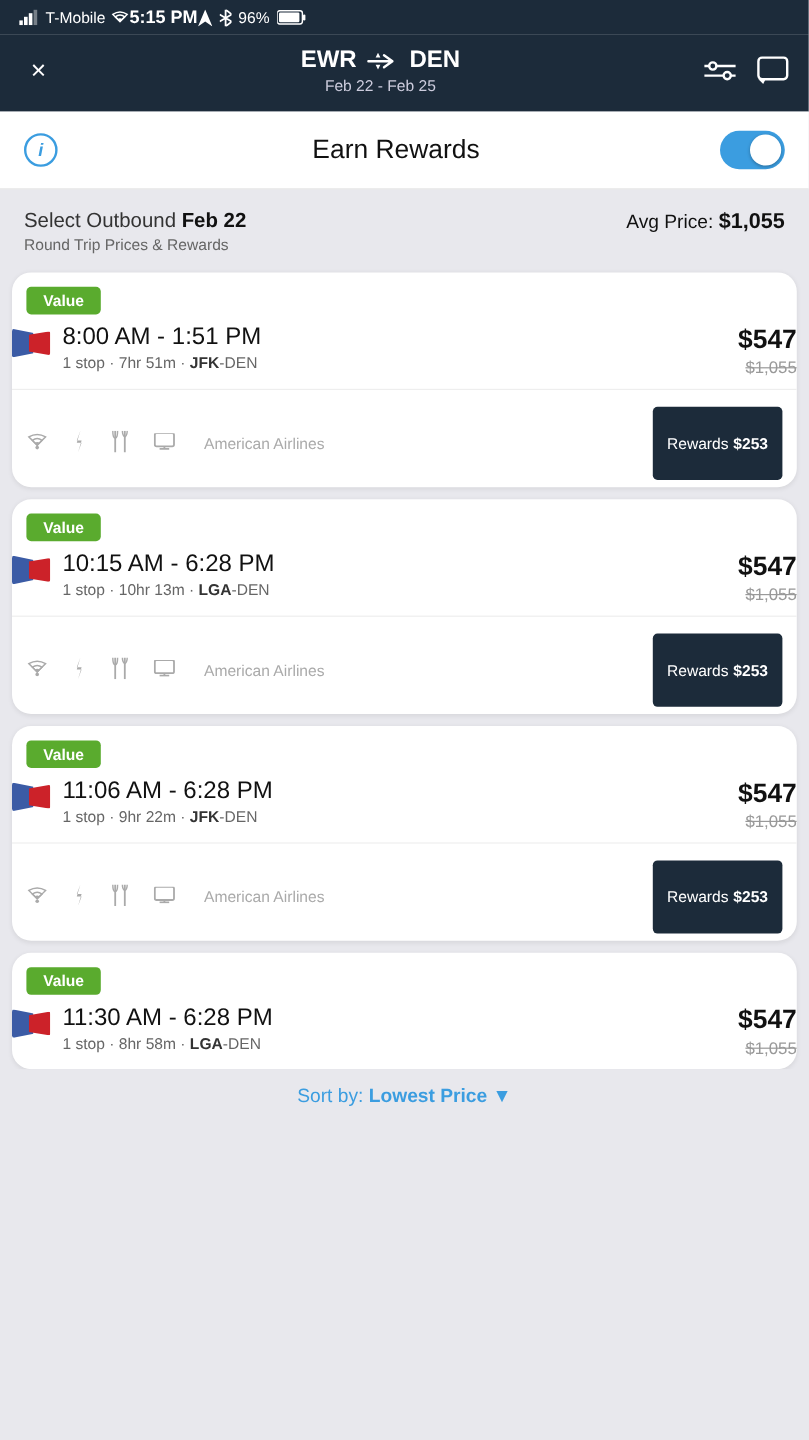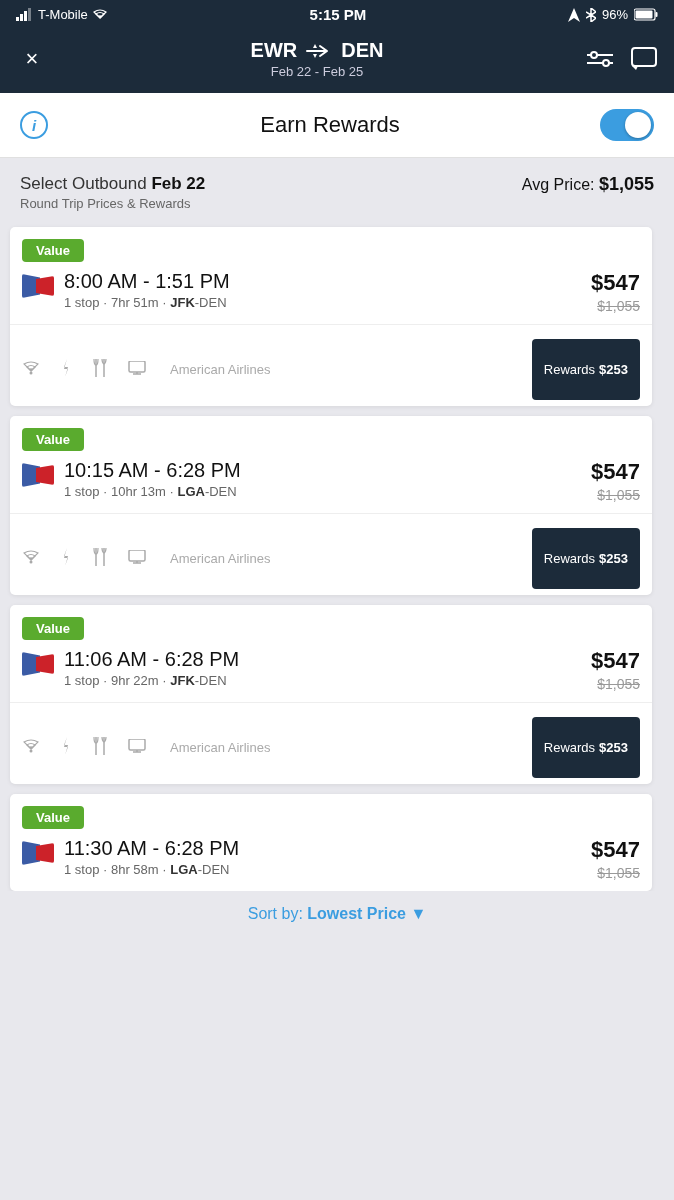--- a/index.html
+++ b/index.html
@@ -4,21 +4,20 @@
   <meta name="viewport" content="width=674">
   <style>
     * { box-sizing: border-box; margin: 0; padding: 0; }
     body { font-family: -apple-system, BlinkMacSystemFont, 'Helvetica Neue', Arial, sans-serif; background: #e8e8ed; width: 674px; }
 
     
     .status-bar {
       background: #1c2b3a;
       color: white;
       display: flex;
-      justify-content: space-between;
       align-items: center;
       padding: 6px 16px;
       font-size: 13px;
       font-weight: 500;
     }
     .status-bar .carrier { display: flex; align-items: center; gap: 4px; }
     .status-bar .time { font-weight: 600; font-size: 15px; }
     .status-bar .battery-area { display: flex; align-items: center; gap: 6px; }
 
     
@@ -82,40 +81,40 @@
     .list-header .select-line { font-size: 17px; color: #333; }
     .list-header .select-line strong { color: #111; }
     .list-header .sub-line { font-size: 13px; color: #666; margin-top: 2px; }
     .avg-price { font-size: 16px; color: #111; text-align: right; }
     .avg-price strong { font-size: 18px; }
     .list-header-row { display: flex; justify-content: space-between; align-items: flex-start; }
 
     
     .flight-card {
       background: white;
-      margin: 0 12px 10px 0;
-      border-radius: 5px;
+      margin: 0 0 10px 0;
+      border-radius: 16px;
       overflow: hidden;
       box-shadow: 0 1px 4px rgba(0,0,0,0.08);
     }
     .value-badge {
       display: inline-block;
       background: #5aab2e;
       color: white;
       font-size: 13px;
       font-weight: 600;
       padding: 4px 14px;
       border-radius: 4px;
       margin: 12px 0 8px 12px;
     }
     .flight-main {
       display: flex;
       justify-content: space-between;
       align-items: flex-start;
-      padding: 0 12px 10px;
+      padding: 0 0 10px;
     }
     .flight-left { display: flex; align-items: flex-start; gap: 10px; }
     
     .aa-logo {
       width: 32px; height: 32px;
       position: relative;
     }
     .aa-logo .aa-blue {
       width: 18px; height: 24px;
       background: #3b5ba5;

